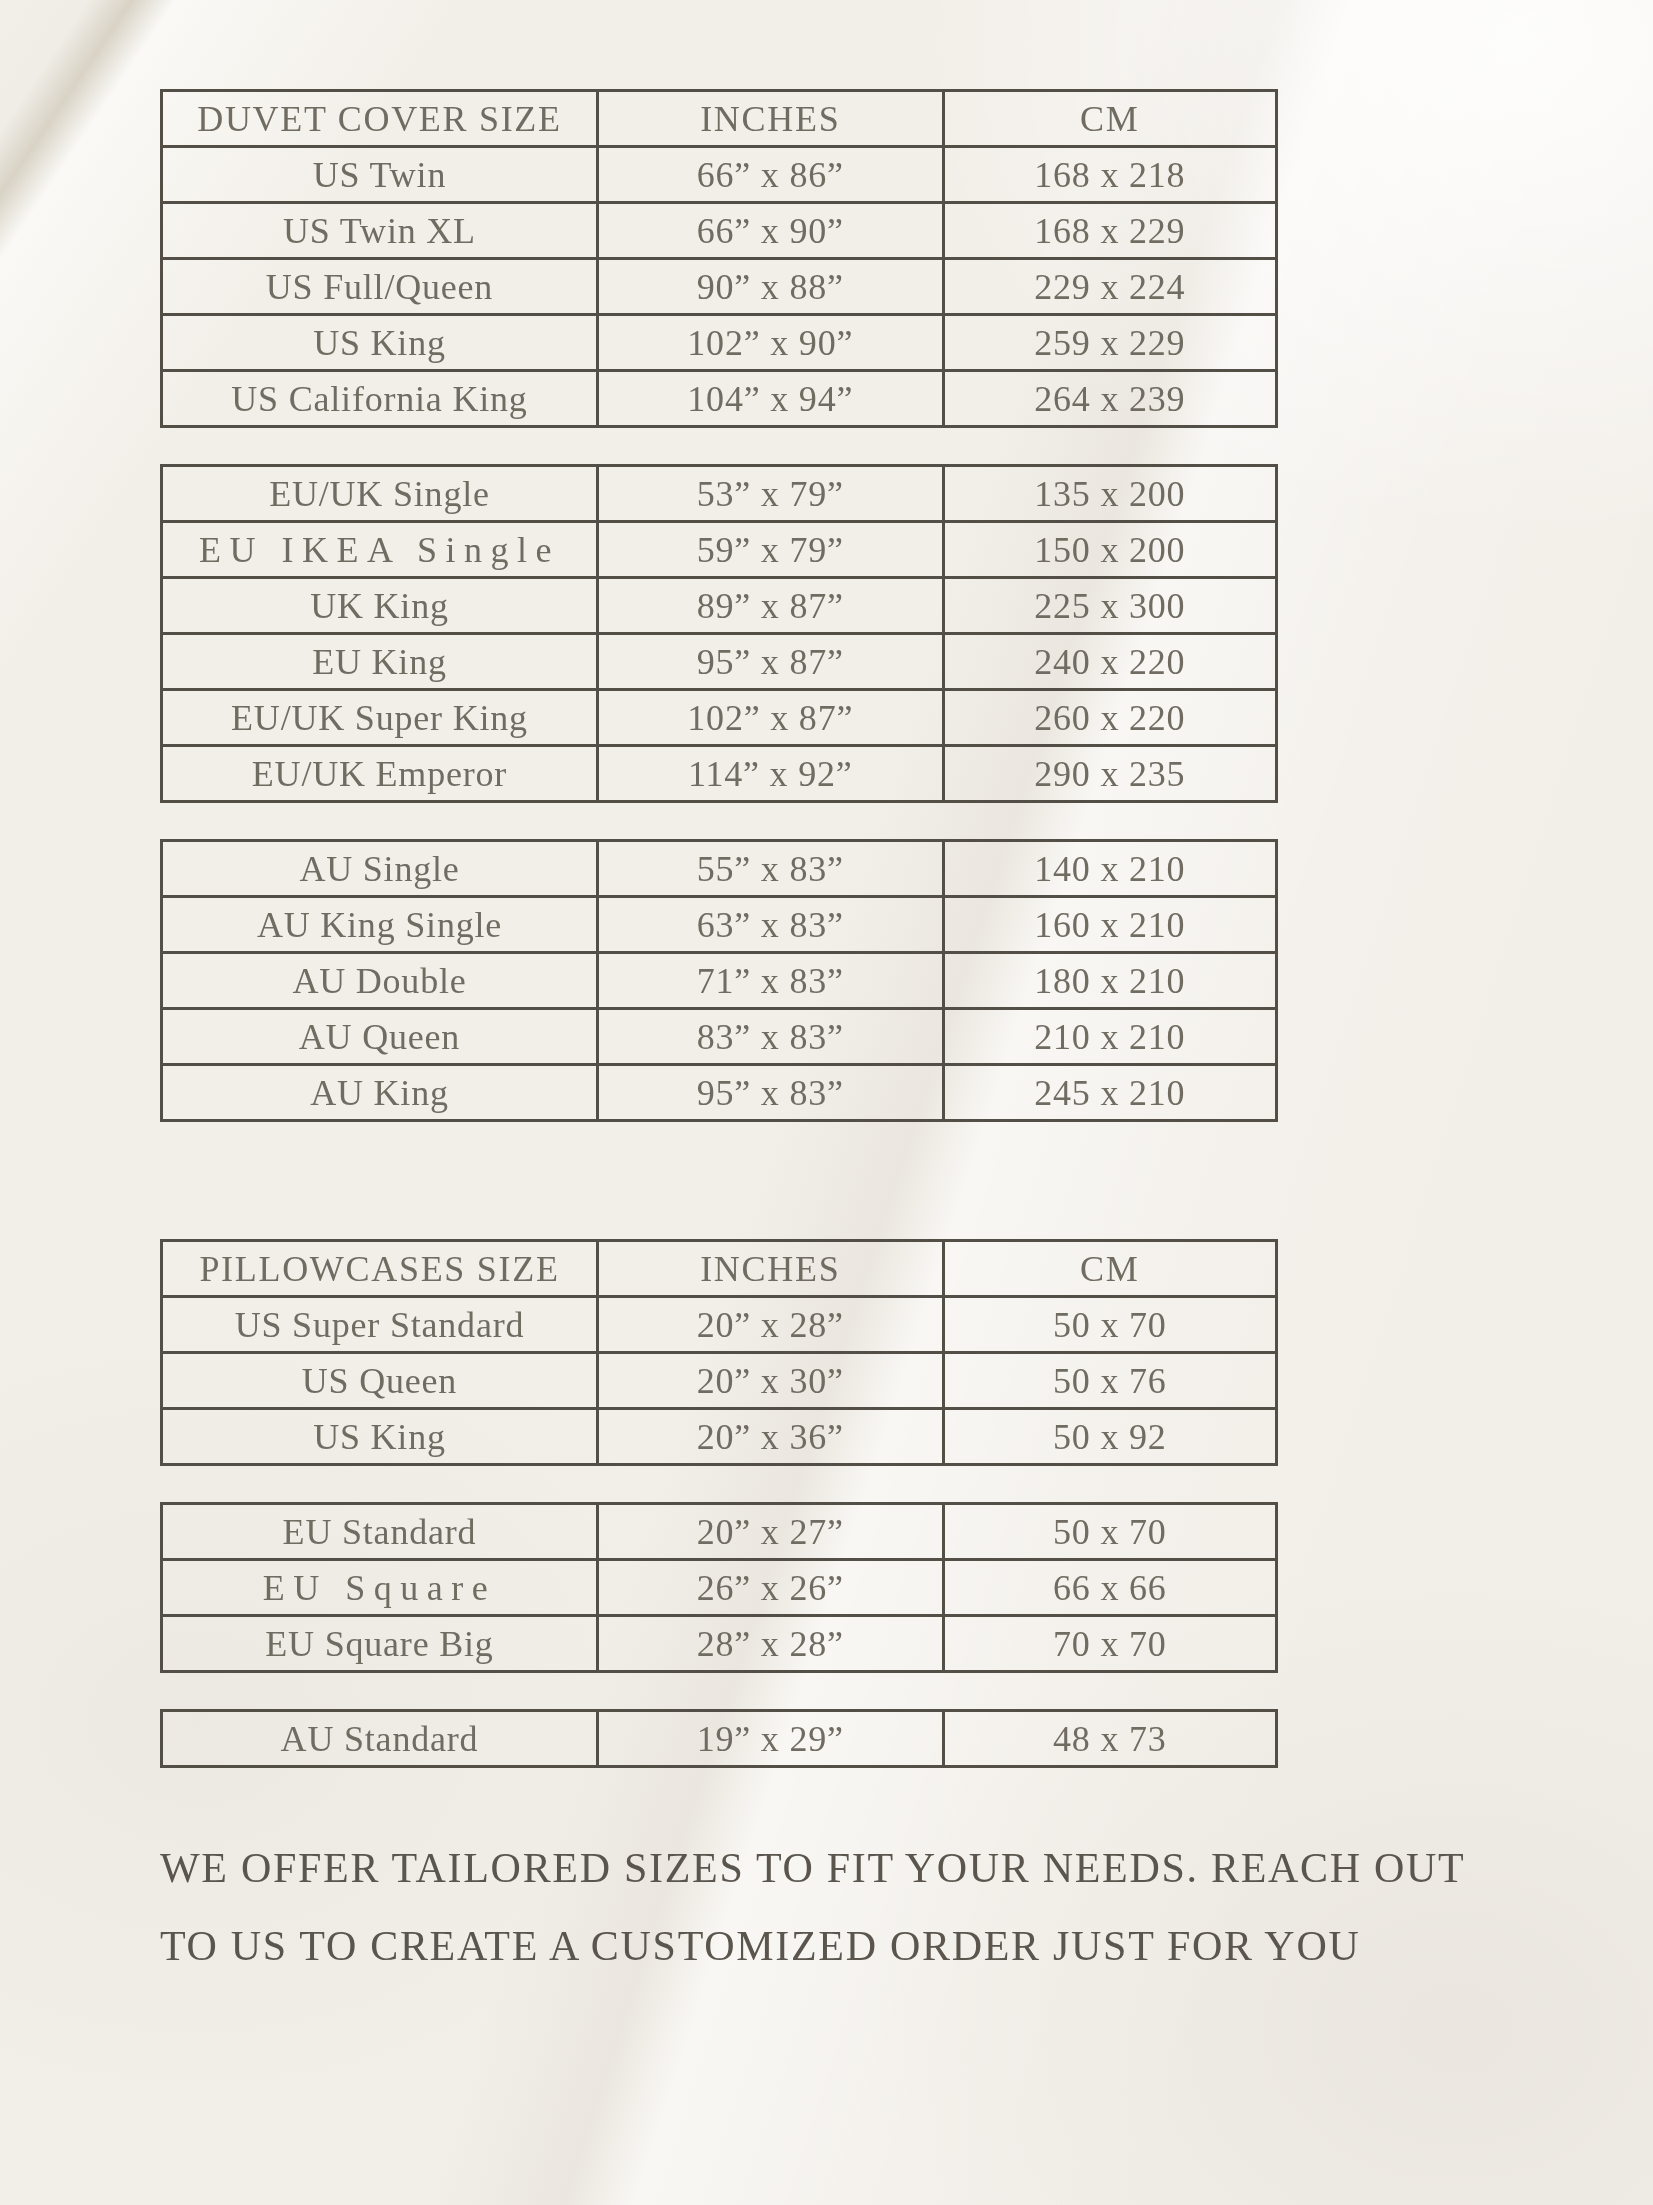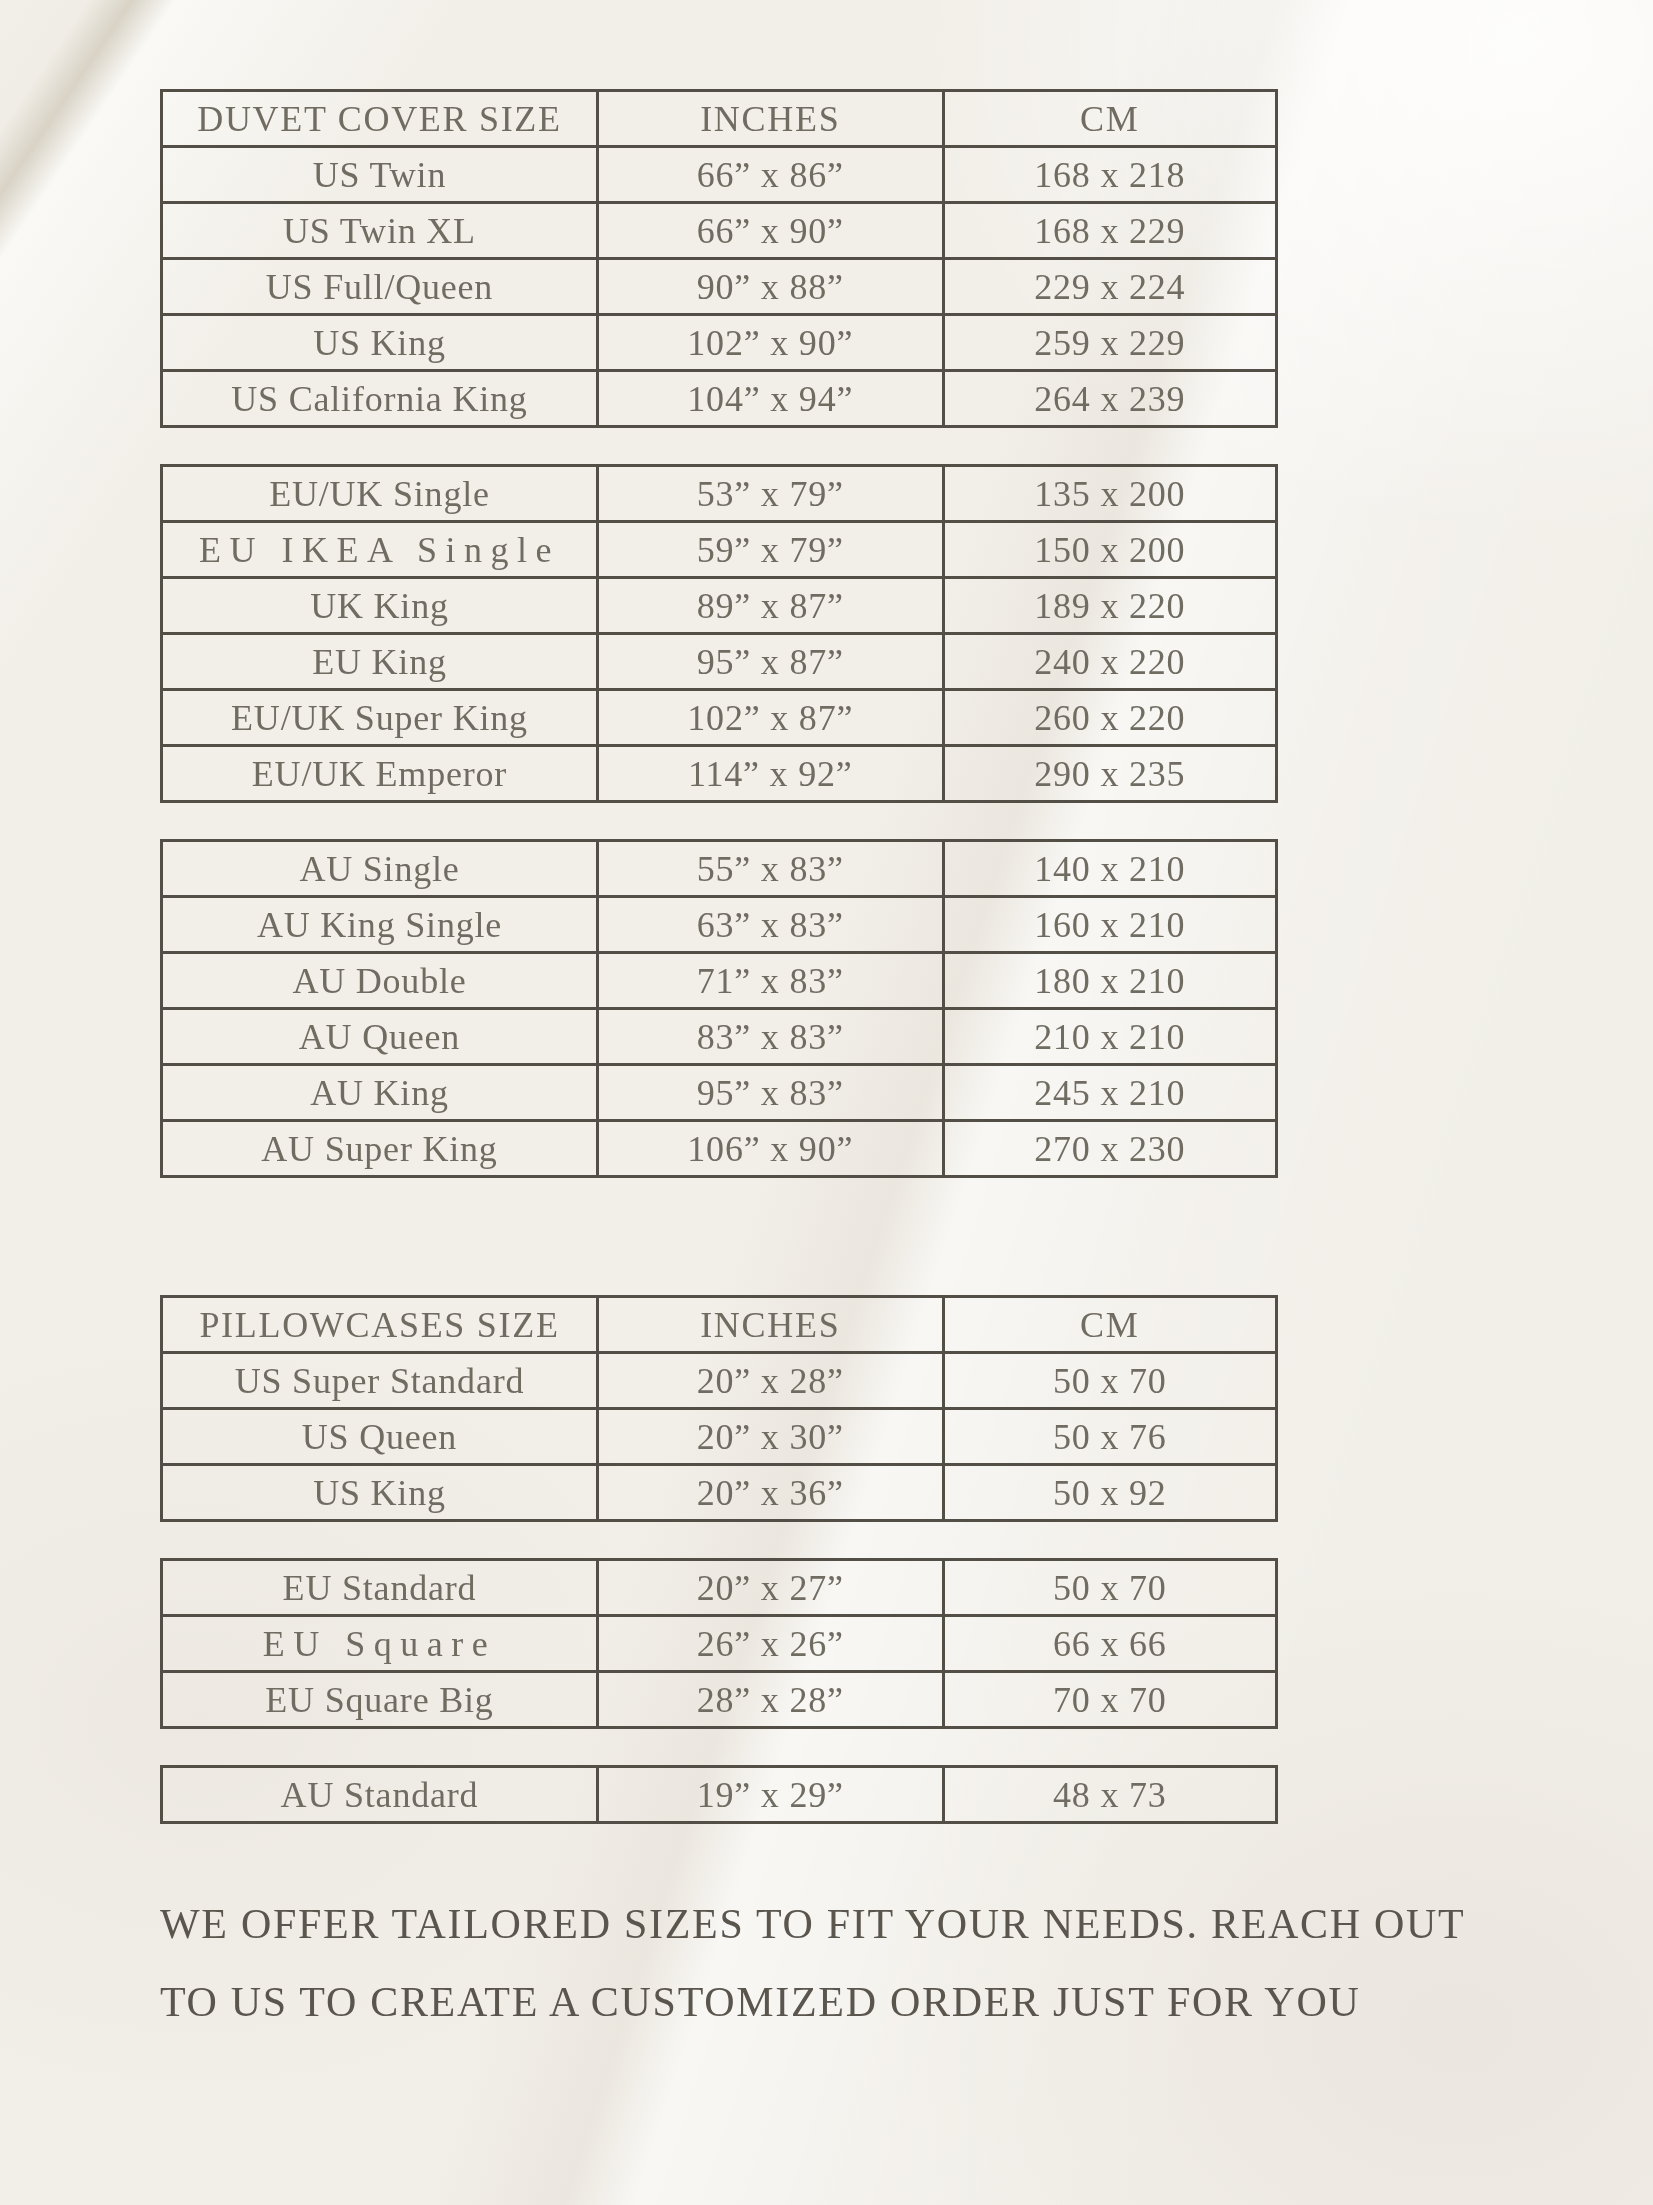--- a/index.html
+++ b/index.html
@@ -121,21 +121,21 @@
         <td>135 x 200</td>
       </tr>
       <tr>
         <td class="spaced">EU IKEA Single</td>
         <td>59” x 79”</td>
         <td>150 x 200</td>
       </tr>
       <tr>
         <td>UK King</td>
         <td>89” x 87”</td>
-        <td>189 x 220</td>
+        <td>225 x 300</td>
       </tr>
       <tr>
         <td>EU King</td>
         <td>95” x 87”</td>
         <td>240 x 220</td>
       </tr>
       <tr>
         <td>EU/UK Super King</td>
         <td>102” x 87”</td>
         <td>260 x 220</td>
@@ -174,25 +174,20 @@
       </tr>
       <tr>
         <td>AU Queen</td>
         <td>83” x 83”</td>
         <td>210 x 210</td>
       </tr>
       <tr>
         <td>AU King</td>
         <td>95” x 83”</td>
         <td>245 x 210</td>
-      </tr>
-      <tr>
-        <td>AU Super King</td>
-        <td>106” x 90”</td>
-        <td>270 x 230</td>
       </tr>
     </tbody>
       </table>
 
     <div class="gap-lg"></div>
 
     <table class="size-table">
       <colgroup>
           <col style="width:39.1%">
           <col style="width:31%">

